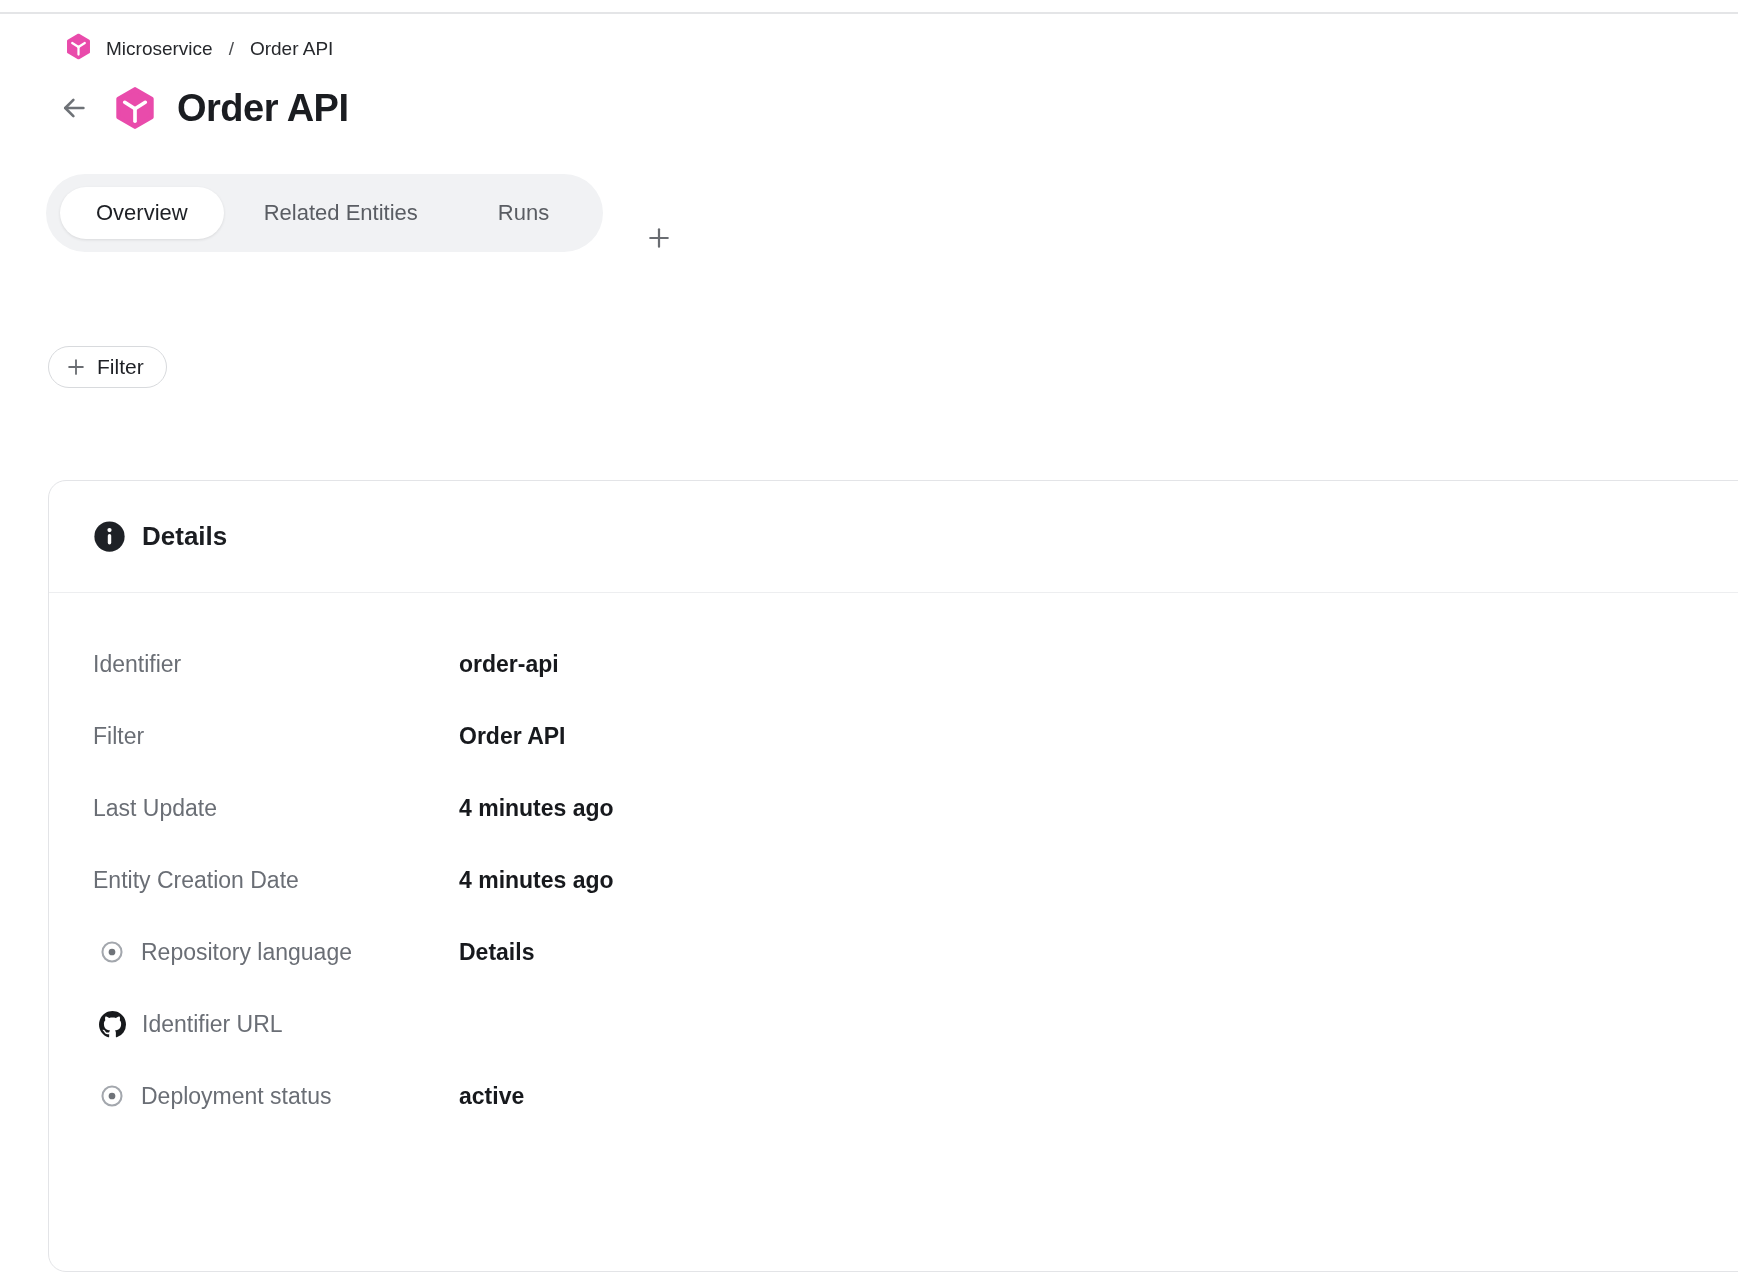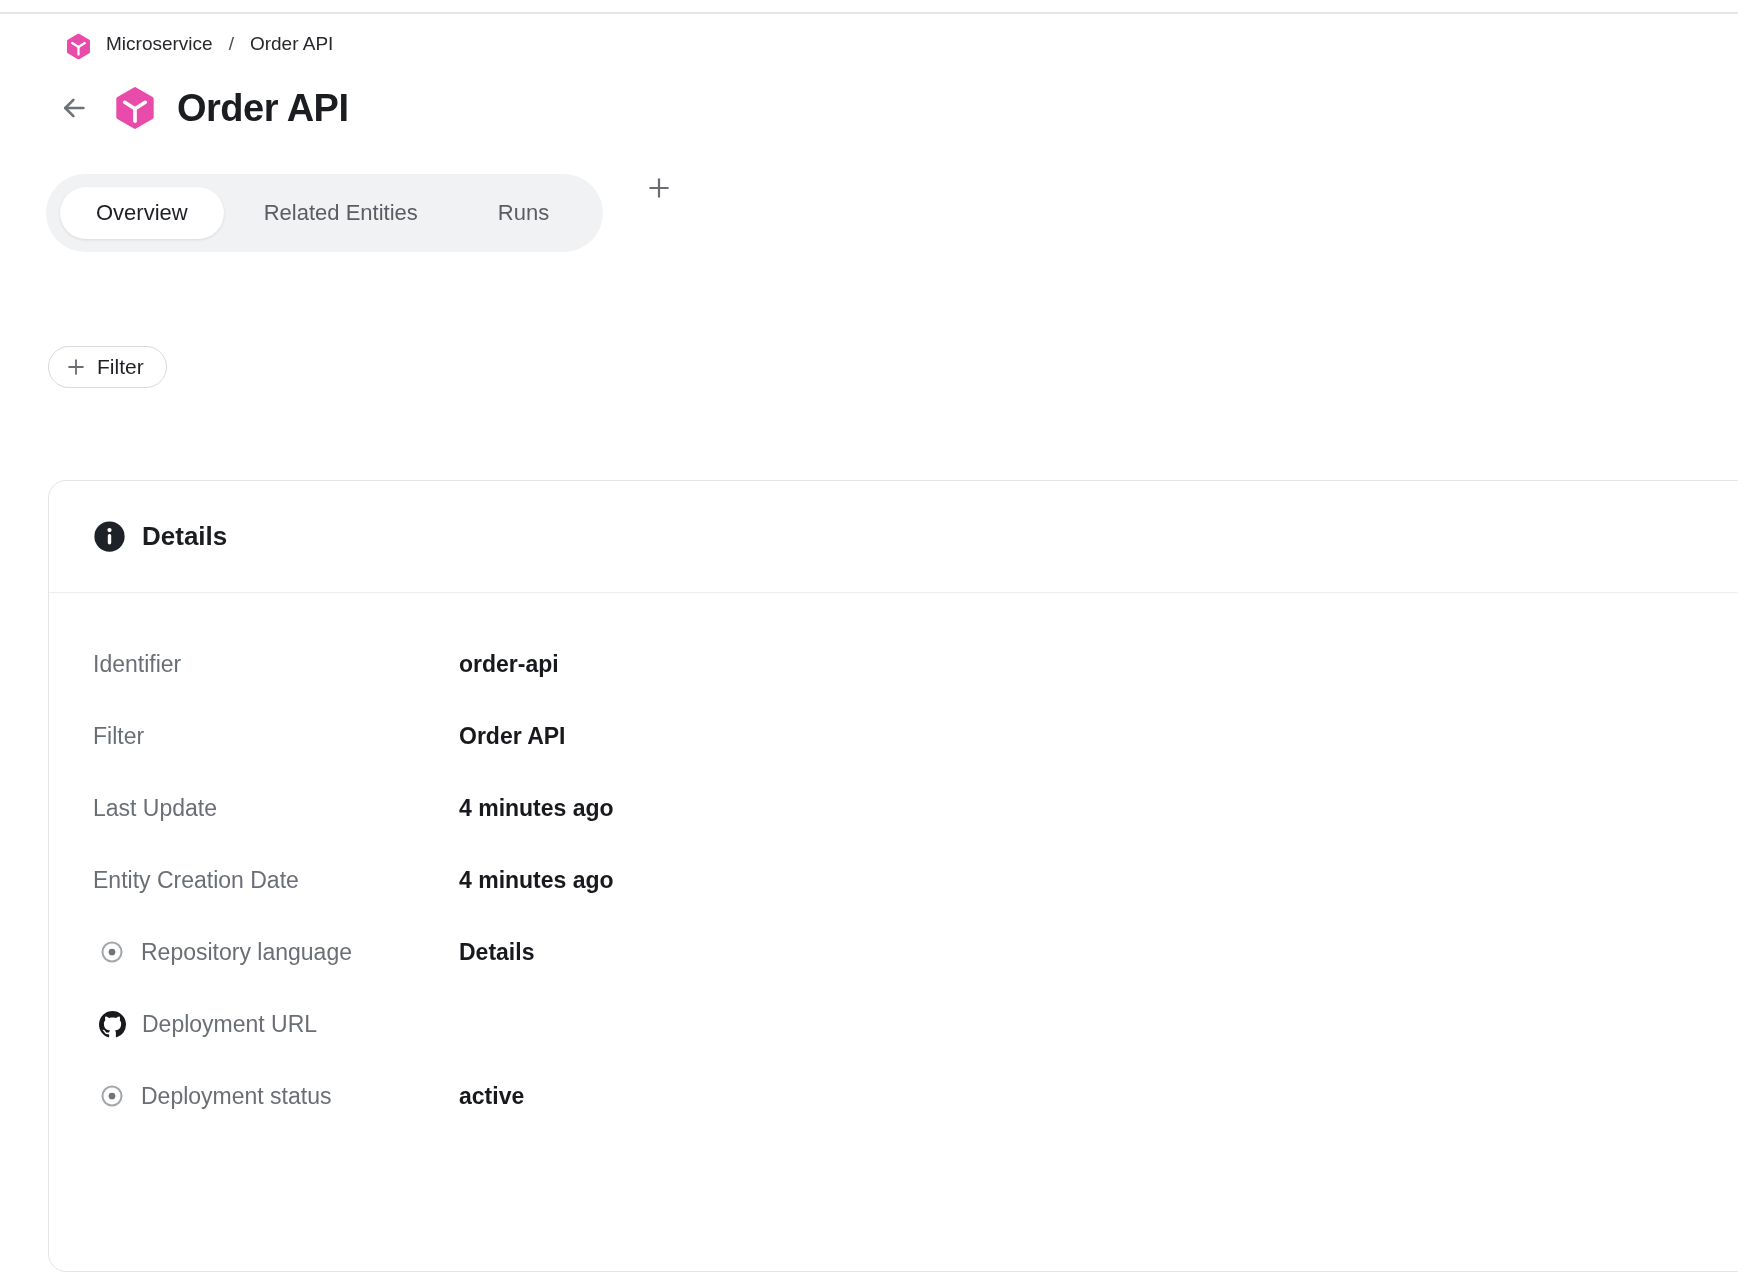--- a/index.html
+++ b/index.html
@@ -3,32 +3,32 @@
 <meta charset="utf-8">
 <style>
   * { margin:0; padding:0; box-sizing:border-box; }
   html,body { width:1738px; height:1282px; background:#ffffff; overflow:hidden;
     font-family:"Liberation Sans", sans-serif; }
   .page { position:relative; width:1738px; height:1282px; background:#fff; }
 
   .top-rule { position:absolute; top:12px; left:0; width:1738px; height:2px; background:#e4e5e7; }
 
   
-  .breadcrumb { position:absolute; left:59px; top:33px; display:flex; align-items:flex-start; gap:14px;
+  .breadcrumb { position:absolute; left:59px; top:33px; display:flex; align-items:flex-end; gap:14px;
     font-size:19px; color:#26282c; }
   .breadcrumb .crumb-link { cursor:pointer; color:#26282c; text-decoration:none; }
   .breadcrumb .sep { color:#4b4d51; padding:0 2px; }
 
   
   .title-row { position:absolute; left:55px; top:86px; display:flex; align-items:center; gap:20px; }
   .back-btn { background:none; border:none; cursor:pointer; display:flex; align-items:center; padding:4px; }
   .page-title { font-size:38px; font-weight:700; color:#1b1d21; letter-spacing:-0.5px; }
 
   
-  .tabs { position:absolute; left:46px; top:174px; display:flex; align-items:flex-start; }
+  .tabs { position:absolute; left:46px; top:174px; display:flex; align-items:flex-end; }
   .tab-pill-group { display:flex; align-items:center; background:#f1f2f4; border-radius:39px;
     padding:13px 14px; height:78px; }
   .tab { font-size:22px; color:#5a5d63; padding:0 40px; height:52px; display:flex; align-items:center;
     border-radius:26px; cursor:pointer; white-space:nowrap; }
   .tab.selected { background:#ffffff; color:#1e2025; box-shadow:0 1px 3px rgba(0,0,0,0.10); padding:0 36px; }
   .add-tab { background:none; border:none; cursor:pointer; margin-left:42px; display:flex; align-items:center; }
 
   
   .filter-btn { position:absolute; left:48px; top:346px; height:42px; padding:0 22px 0 16px;
     border:1.5px solid #d8dadd; border-radius:21px; background:#fff; display:flex; align-items:center;
@@ -175,21 +175,21 @@
         <span class="row-value">Details</span>
       </div>
 
       <div class="row">
         <div class="label-cell">
           <span class="row-icon">
             <svg class="icon-svg" width="27" height="27" viewBox="0 0 16 16">
               <path fill="#17191c" d="M8 0C3.58 0 0 3.58 0 8c0 3.54 2.29 6.53 5.47 7.59.4.07.55-.17.55-.38 0-.19-.01-.82-.01-1.49-2.01.37-2.53-.49-2.69-.94-.09-.23-.48-.94-.82-1.13-.28-.15-.68-.52-.01-.53.63-.01 1.08.58 1.23.82.72 1.21 1.87.87 2.33.66.07-.52.28-.87.51-1.07-1.78-.2-3.64-.89-3.64-3.95 0-.87.31-1.59.82-2.15-.08-.2-.36-1.02.08-2.12 0 0 .67-.21 2.2.82.64-.18 1.32-.27 2-.27s1.36.09 2 .27c1.53-1.04 2.2-.82 2.2-.82.44 1.1.16 1.92.08 2.12.51.56.82 1.27.82 2.15 0 3.07-1.87 3.75-3.65 3.95.29.25.54.73.54 1.48 0 1.07-.01 1.93-.01 2.2 0 .21.15.46.55.38A8.01 8.01 0 0 0 16 8c0-4.42-3.58-8-8-8z"></path>
             </svg>
           </span>
-          <span class="row-label">Deployment URL</span>
+          <span class="row-label">Identifier URL</span>
         </div>
         <span class="row-value"></span>
       </div>
 
       <div class="row">
         <div class="label-cell">
           <span class="row-icon">
             <svg class="icon-svg" width="26" height="26" viewBox="0 0 24 24">
               <circle cx="12" cy="12" r="8.8" fill="none" stroke="#a3a7ad" stroke-width="1.9"></circle>
               <circle cx="12" cy="12" r="3.1" fill="#6f7379"></circle>

